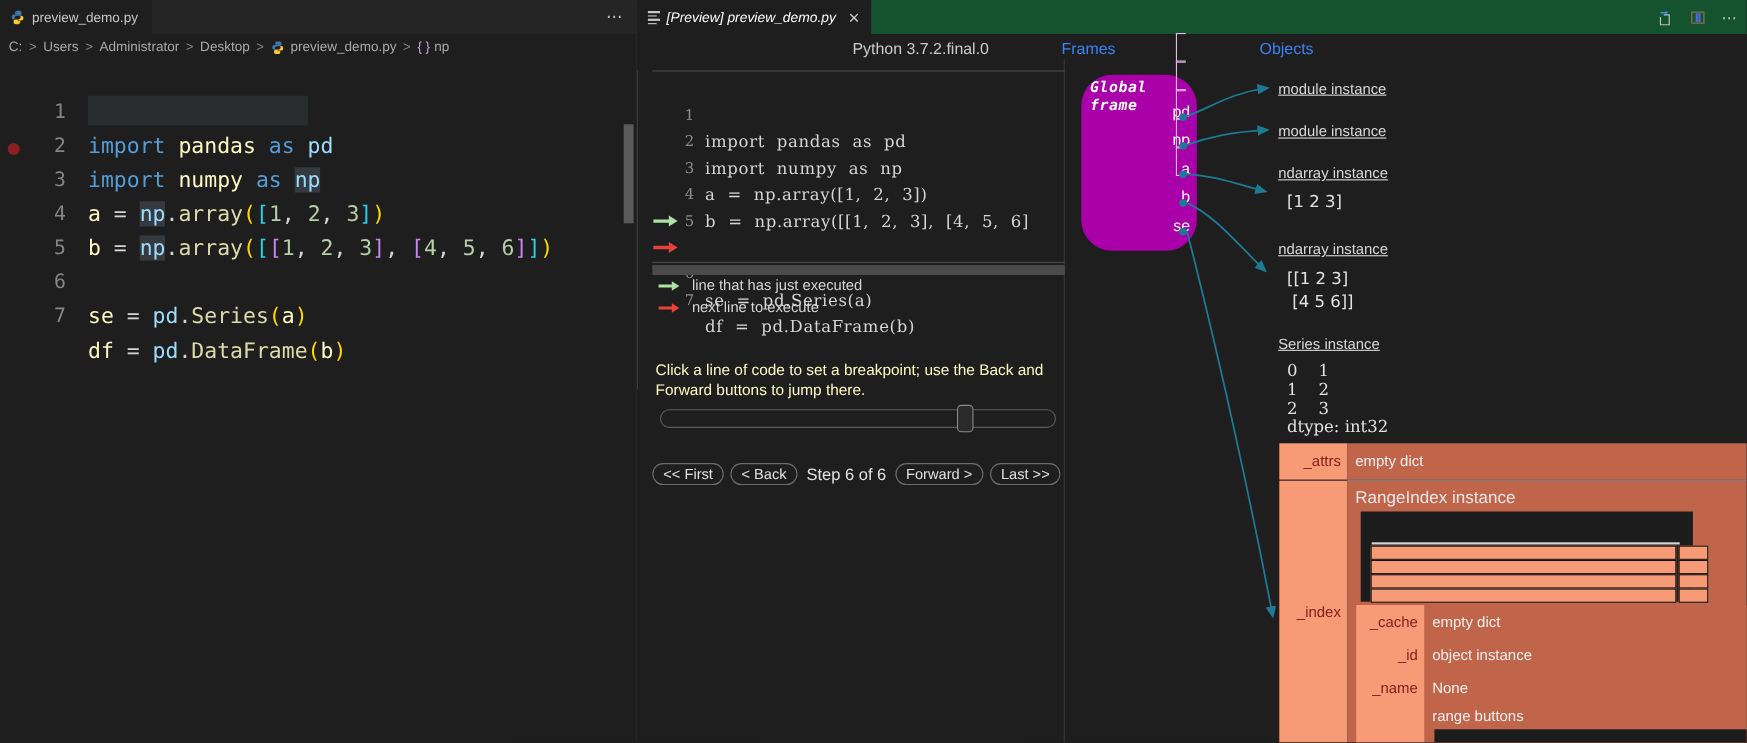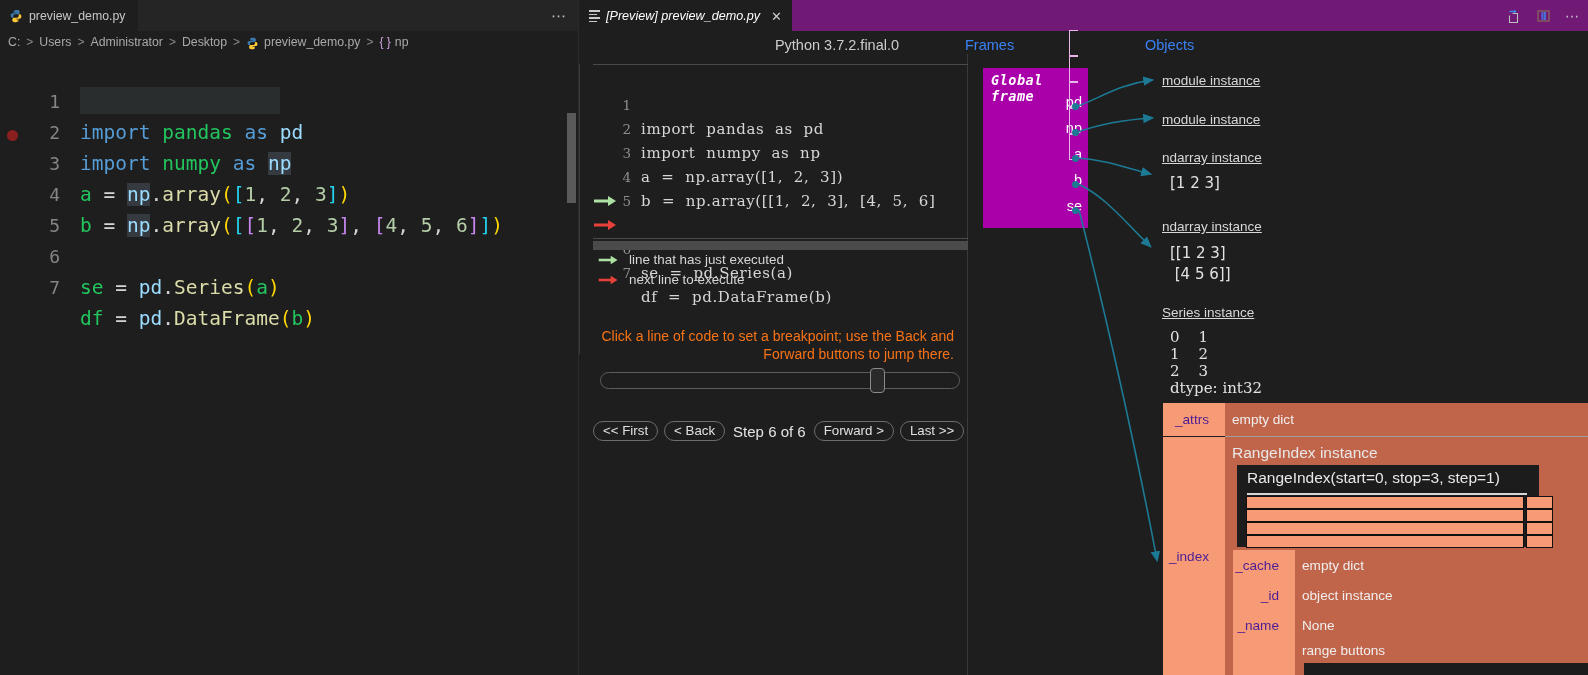--- a/index.html
+++ b/index.html
@@ -41,35 +41,35 @@
     font-family:"DejaVu Sans Mono","Liberation Mono",monospace;
     font-size:19.5px; line-height:31px; white-space:pre;
   }
   .ln .num { position:absolute; left:34px; width:26px; text-align:right; color:#858585; font-size:18px;}
   .ln .txt { position:absolute; left:80px; }
   .hl-line { position:absolute; left:80px; height:27px; top:2px; background:#2a2d2e; border-radius:1px; }
   .wordhl { background:#343a40; }
 
   .kw { color:#569cd6; }
   .vr { color:#9cdcfe; }
-  .id { color:#22c55e;text-align:right; }
+  .id { color:#fef9c3;text-align:right; }
   .fn { color:#dcdcaa; }
   .num-lit { color:#b5cea8; }
   .p1 { color:#ffd700; }
   .p2 { color:#22d3ee; }
   .p3 { color:#c586f0; }
   .op { color:#d4d4d4; }
 
   .ed-scroll-track { position:absolute; right:0; top:53px; width:14px; height:622px; background:#1e1e1e; }
   .ed-scroll-thumb { position:absolute; right:2px; top:60px; width:9px; height:90px; background:#5a5a5a; border-radius:0; }
   .pane-divider { position:absolute; left:578px; top:0; width:1px; height:675px; background:#2b2b2b; }
 
   
   .right-pane { position:absolute; left:579px; top:0; width:1009px; height:675px; background:#1e1e1e;}
-  .tabbar-r { position:absolute; left:0; top:0; width:1009px; height:31px; background:#701a75; }
+  .tabbar-r { position:absolute; left:0; top:0; width:1009px; height:31px; background:#14532d; }
   .tab-r {
     position:absolute; left:0; top:0; height:31px; min-width:205px;
     background:#1e1e1e; display:flex; align-items:center; padding:0 10px;
     border-top:1px solid #1e1e1e;
   }
   .tab-r .prevIcon { margin-right:6px; display:flex; flex-direction:column; gap:2px; }
   .tab-r .prevIcon i { display:block; height:1.5px; background:#c8c8c8; }
   .tab-r .tabname { color:#ffffff; font-size:12.6px; font-style:italic; white-space:nowrap; }
   .tab-r .closeX { margin-left:11px; color:#cdcdcd; font-size:13px; line-height:13px; }
   .tb-actions { position:absolute; right:8px; top:0; height:31px; display:flex; align-items:center; gap:13px;}
@@ -91,56 +91,56 @@
     font-size:15px; line-height:24px; white-space:pre; color:#d6d6d6;
   }
   .pvln .n { position:absolute; left:22px; width:16px; text-align:right; color:#8e8e8e; font-size:13.5px;}
   .pvln .t { position:absolute; left:48px; letter-spacing:.6px;}
   .arrow-g, .arrow-r { position:absolute; left:0; width:26px; height:14px; }
   .pv-botrule { position:absolute; left:14px; top:207px; width:375px; height:1px; background:#4a4a4a;}
   .pv-bar { position:absolute; left:14px; top:210px; width:375px; height:9px; background:#4b4b4b;}
 
   .legend-row { position:absolute; display:flex; align-items:center; }
   .legend-row span { color:#d6d6d6; font-size:13.4px; margin-left:7px; }
-  .hint { position:absolute; left:17px; top:296px; width:358px; color:#f97316; font-size:14px; line-height:18px;text-align:right;}
+  .hint { position:absolute; left:17px; top:296px; width:358px; color:#fef9c3; font-size:14px; line-height:18px;}
 
   .slider-track {
     position:absolute; left:21px; top:341px; width:360px; height:17px;
     border:1px solid #5c5c5c; border-radius:9px; background:#1e1e1e;
   }
   .slider-thumb {
     position:absolute; left:291px; top:337px; width:15px; height:25px;
     border:1px solid #8a8a8a; border-radius:4px; background:#2a2a2a;
   }
   .btnrow { position:absolute; left:14px; top:389px; width:375px; height:22px; display:flex; align-items:center; }
   .pbtn {
     border:1px solid #6d6d6d; border-radius:11px; background:#1e1e1e;
     color:#e0e0e0; font-size:13.3px; padding:1px 9px 2px; white-space:nowrap;
   }
   .steptxt { color:#e3e3e3; font-size:15px; margin:0 8px; white-space:nowrap; }
 
   
-  .frame-box { position:absolute; left:983px; top:68px; width:105px; height:160px; background:#aa00aa; }
+  .frame-box { position:absolute; left:983px; top:68px; width:105px; height:160px; background:#aa00aa;border-radius:28px; }
   .frame-title { position:absolute; left:8px; top:4px; color:#ffffff; font-style:italic; font-weight:bold;
                  font-family:"DejaVu Sans Mono","Liberation Mono",monospace; font-size:13.5px; letter-spacing:.5px;}
   .var-row { position:absolute; right:6px; color:#ffffff; font-size:14.5px; text-align:right; white-space:nowrap;}
   .var-bracket { position:absolute; width:9px; border-left:1.5px solid #e8b6e8; border-top:1.5px solid #e8b6e8; border-bottom:1.5px solid #e8b6e8;}
   .dot { position:absolute; width:7px; height:7px; border-radius:50%; background:#1d7a95;}
 
   
   .obj-label { position:absolute; color:#d8d8d8; font-size:13.5px; white-space:nowrap;text-decoration:underline;}
   .obj-val {
     position:absolute; color:#e2e2e2;
     font-family:"DejaVu Sans","Liberation Sans",sans-serif; font-size:15px; white-space:pre;
   }
 
   
   .otable { position:absolute; left:1163px; top:400px; width:425px; height:275px; }
-  .cell-key { position:absolute; background:#f79b77; color:#4c1d95; font-size:13.6px; text-align:right;
-              padding-right:16px; display:flex; align-items:center; justify-content:flex-end;}
+  .cell-key { position:absolute; background:#f79b77; color:#7f1d1d; font-size:13.6px; text-align:right;
+              padding-right:6px; display:flex; align-items:center; justify-content:flex-end;}
   .cell-val { position:absolute; background:#c0654a; color:#f0eeee; font-size:13.6px;
               display:flex; align-items:center; padding-left:7px;}
   .grid-line { position:absolute; background:#9d9d9d; }
   .ri-box { position:absolute; background:#1c1c1c; border:none; }
   .ri-title { position:absolute; color:#e8e8e8; font-size:15.5px; white-space:nowrap;}
   .ri-cell { position:absolute; background:#f79b77; border:1.6px solid #111; }
   .range-strip { position:absolute; background:#1c1c1c;}
   svg { display:block; overflow:visible; }
 </style>
 </head>
@@ -396,21 +396,20 @@
 
     <div class="cell-key" style="left:0; top:3px; width:62px; height:33px;">_attrs</div>
     <div class="cell-val" style="left:62px; top:3px; width:363px; height:33px;">empty dict</div>
 
     <div class="cell-key" style="left:0; top:37px; width:62px; height:238px; align-items:center; padding-bottom:0;">_index</div>
 
     <div class="cell-val" style="left:62px; top:37px; width:363px; height:238px; align-items:flex-start; padding-left:0; display:block;text-decoration:underline;">
       <div class="ri-title" style="left:7px; top:7px; position:absolute;">RangeIndex instance</div>
 
       <div class="ri-box" style="left:12px; top:28px; width:302px; height:82px;">
-        <div class="ri-title" style="left:10px; top:4px; position:absolute;">RangeIndex(start=0, stop=3, step=1)</div>
         <div class="grid-line" style="left:10px; top:28px; width:280px; height:1.5px; background:#d6d6d6;"></div>
         <div class="ri-cell" style="left:9px; top:31px; width:278px; height:13px;"></div>
         <div class="ri-cell" style="left:289px; top:31px; width:27px; height:13px;"></div>
         <div class="ri-cell" style="left:9px; top:44px; width:278px; height:13px;"></div>
         <div class="ri-cell" style="left:289px; top:44px; width:27px; height:13px;"></div>
         <div class="ri-cell" style="left:9px; top:57px; width:278px; height:13px;"></div>
         <div class="ri-cell" style="left:289px; top:57px; width:27px; height:13px;"></div>
         <div class="ri-cell" style="left:9px; top:70px; width:278px; height:13px;"></div>
         <div class="ri-cell" style="left:289px; top:70px; width:27px; height:13px;"></div>
       </div>

